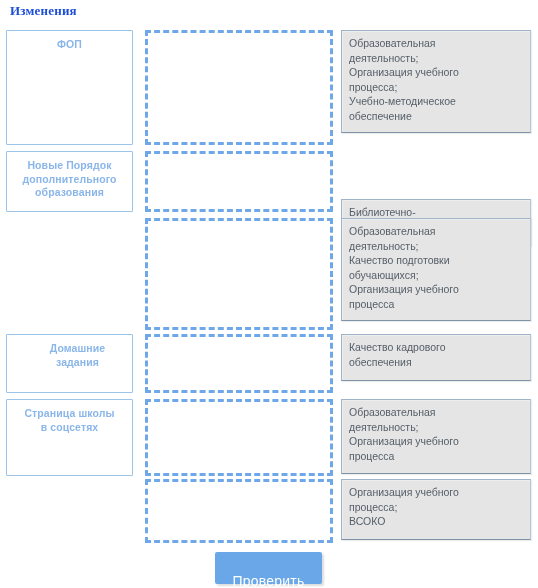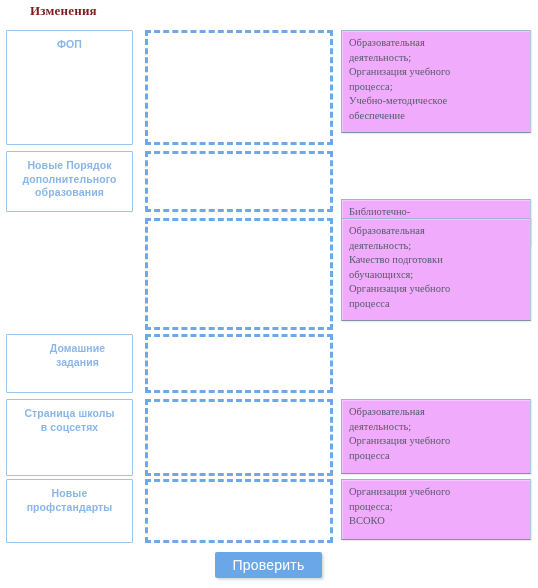--- a/index.html
+++ b/index.html
@@ -17,24 +17,23 @@
     background: #ffffff;
   }
 
   
   .col-header {
     position: absolute;
     top: 3px;
     font-family: "Liberation Serif", serif;
     font-weight: bold;
     font-size: 13px;
-    color: #7f1d1d;
+    color: #1d4ed8;
     white-space: nowrap;
     letter-spacing: 0.2px;
-    margin-left: 20px;
   }
   .col-header.left  { left: 10px; }
   .col-header.right { left: 281px; }
 
   
   .row {
     position: absolute;
     left: 0;
     width: 538px;
   }
@@ -75,51 +74,51 @@
     background: transparent;
     border-radius: 1px;
   }
 
   
   .answer-box {
     position: absolute;
     left: 341px;
     width: 190px;
     top: 0;
-    background: #f0abfc;
+    background: #e5e5e5;
     border: 1px solid #9fb4c9;
     border-right-color: #b9c8d8;
     border-bottom-color: #7e93a8;
     box-shadow: inset 1px 1px 0 #ffffff55, 1px 1px 1px #00000012;
     padding: 5px 6px 4px 7px;
     font-size: 10.5px;
     color: #555e68;
     line-height: 14.5px;
     overflow: hidden;
     white-space: pre-line;
-    font-family: Liberation Serif, serif;
+    font-family: Liberation Sans, sans-serif;
   }
 
   
   .submit-btn {
     position: absolute;
     left: 215px;
     top: 552px;
     width: 107px;
     height: 26px;
     background: #69a7e8;
     border: none;
     border-radius: 2px;
     color: #ffffff;
     font-size: 14px;
     font-family: "Liberation Sans", sans-serif;
     letter-spacing: 0.2px;
     cursor: pointer;
     box-shadow: 2px 2px 2px #00000022;
-    padding: 0;
+    padding: 16px;
     line-height: 26px;
     text-align: center;
   }
 </style>
 </head>
 <body>
 
 <div id="root">
 
   <div class="col-header left">Изменения</div>
@@ -155,37 +154,35 @@
 Качество подготовки
 обучающихся;
 Организация учебного
 процесса</div>
       </div>
       <div class="row" style="top: 334px; height: 59px;">
         <div class="source-card">
           <div class="label" style="white-space: pre-line; margin-left: 16px;">Домашние задания</div>
         </div>
         <div class="drop-zone"></div>
+        <div class="answer-box" style="height: 47px;">Качество кадрового
+обеспечения</div>
       </div>
       <div class="row" style="top: 399px; height: 77px;">
         <div class="source-card">
           <div class="label" style="white-space: pre-line;">Страница школы
 в соцсетях</div>
         </div>
         <div class="drop-zone"></div>
         <div class="answer-box" style="height: 75px;">Образовательная
 деятельность;
 Организация учебного
 процесса</div>
       </div>
       <div class="row" style="top: 479px; height: 64px;">
-        <div class="source-card">
-          <div class="label" style="white-space: pre-line;">Новые
-профстандарты</div>
-        </div>
         <div class="drop-zone"></div>
         <div class="answer-box" style="height: 61px;">Организация учебного
 процесса;
 ВСОКО</div>
       </div>
     </div>
 
   <button class="submit-btn">Проверить</button>
 
 </div>

